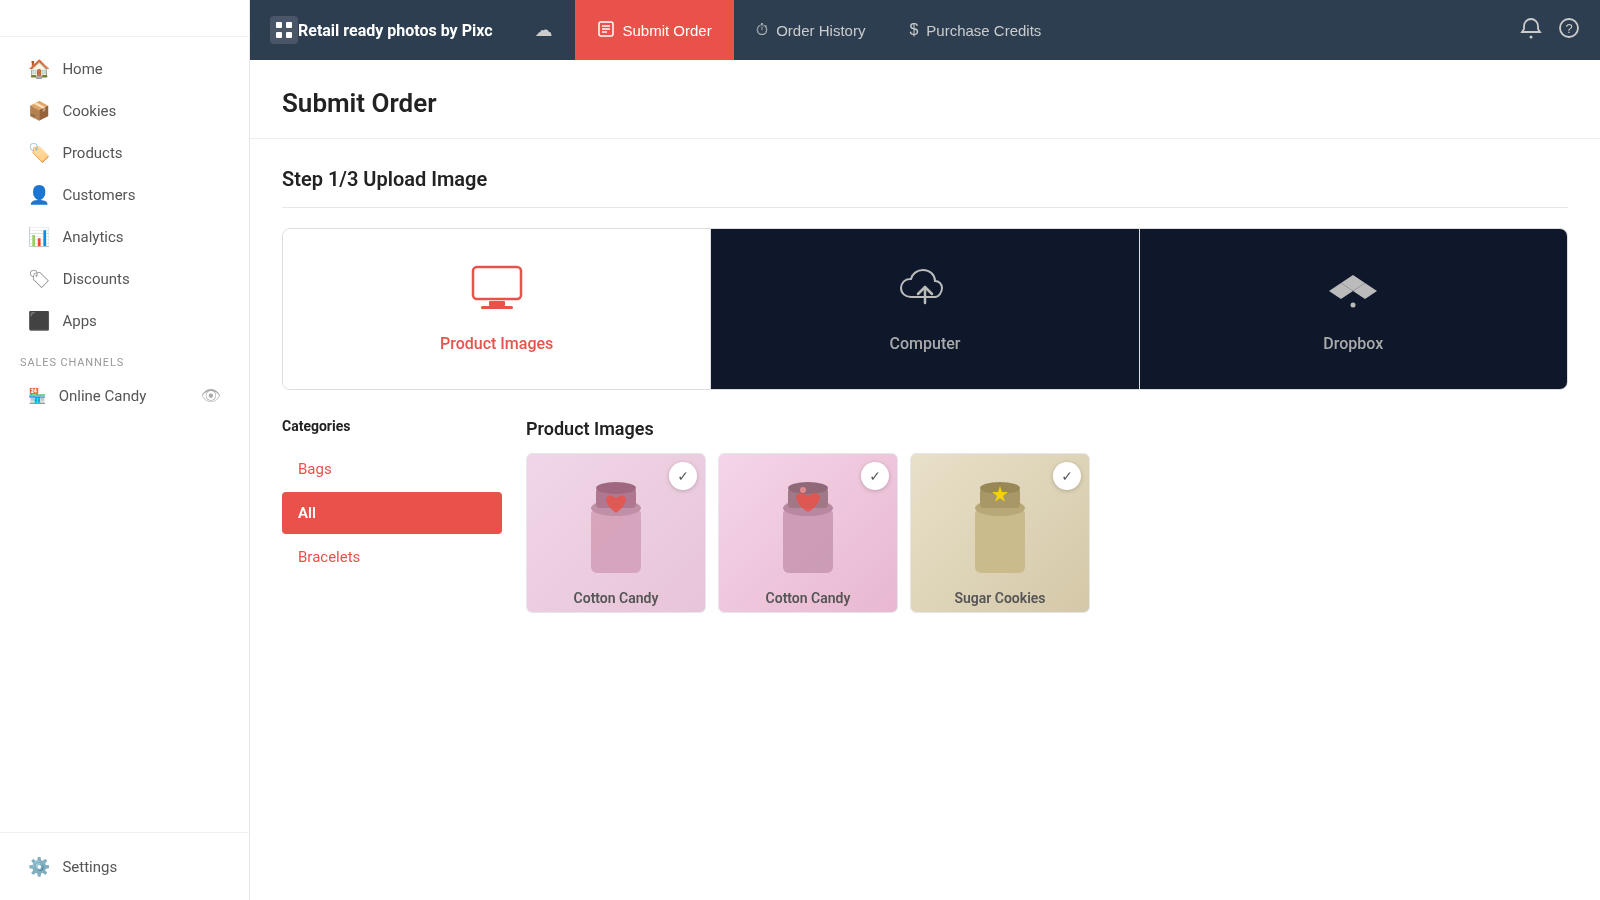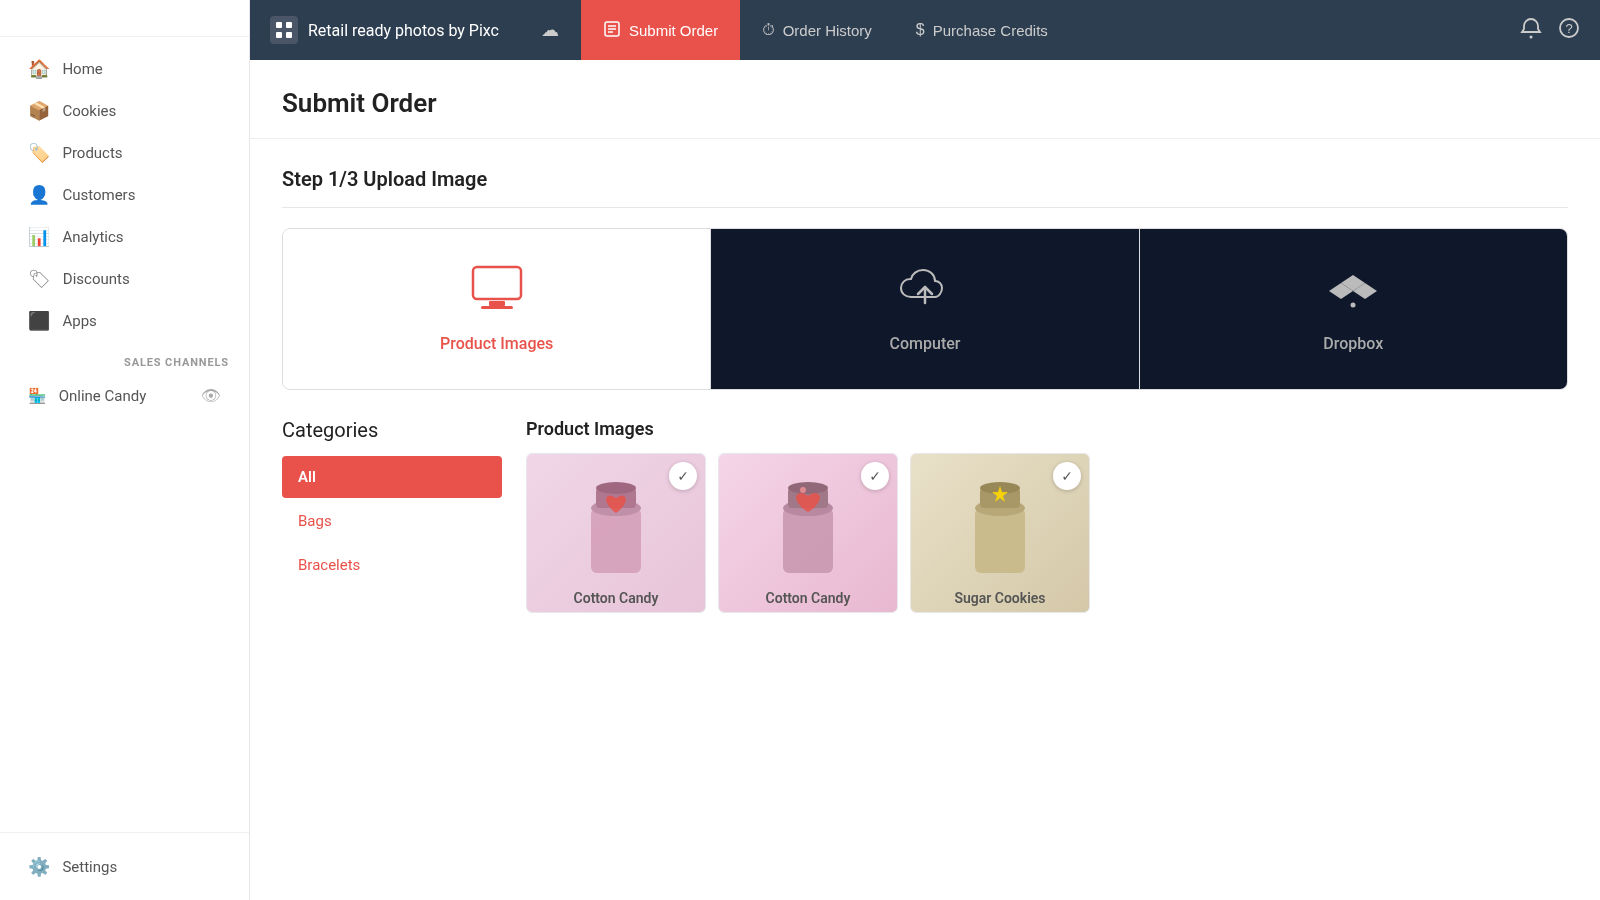--- a/index.html
+++ b/index.html
@@ -31,25 +31,24 @@
       cursor: pointer;
       color: #555;
       font-size: 15px;
       border-radius: 4px;
       margin: 1px 8px;
     }
     .sidebar-item .icon { font-size: 18px; color: #888; }
     .sidebar-section-label {
       padding: 14px 20px 6px;
       font-size: 11px;
-      font-weight: 700;
+      font-weight: 400;
       color: #999;
       letter-spacing: 0.08em;
       text-transform: uppercase;
-      text-align: right;
     }
     .sidebar-item-row {
       display: flex;
       align-items: center;
       justify-content: space-between;
       padding: 10px 20px;
       cursor: pointer;
       color: #555;
       font-size: 15px;
       margin: 1px 8px;
@@ -73,24 +72,23 @@
     .topbar {
       background: #2c3e50;
       display: flex;
       align-items: center;
       height: 60px;
       padding: 0 0 0 20px;
     }
     .topbar-logo {
       display: flex;
       align-items: center;
-      gap: 10px;
       color: #fff;
       font-size: 16px;
-      font-weight: 400;
+      font-weight: 700;
       padding-right: 20px;
     }
     .topbar-logo-icon {
       width: 28px;
       height: 28px;
       background: #4a5568;
       border-radius: 4px;
       display: flex;
       align-items: center;
       justify-content: center;
@@ -202,22 +200,22 @@
     
     .content-grid {
       display: flex;
       gap: 24px;
     }
     .categories-panel {
       width: 220px;
       flex-shrink: 0;
     }
     .categories-title {
-      font-size: 20px;
-      font-weight: 400;
+      font-size: 14px;
+      font-weight: 700;
       color: #222;
       margin-bottom: 14px;
     }
     .category-item {
       padding: 12px 16px;
       border-radius: 4px;
       cursor: pointer;
       font-size: 15px;
       margin-bottom: 2px;
     }
@@ -452,25 +450,25 @@
             </span>
             <span class="source-label">Dropbox</span>
           </div>
         </div>
       </div>
 
       <div class="content-grid">
 
         <div class="categories-panel">
           <h3 class="categories-title">Categories</h3>
+          <div class="category-item inactive">
+            <span>Bags</span>
+          </div>
           <div class="category-item active">
             <span>All</span>
-          </div>
-          <div class="category-item inactive">
-            <span>Bags</span>
           </div>
           <div class="category-item inactive">
             <span>Bracelets</span>
           </div>
         </div>
 
         <div class="product-images-panel">
           <h3 class="product-images-title">Product Images</h3>
           <div class="product-images-grid">
 

